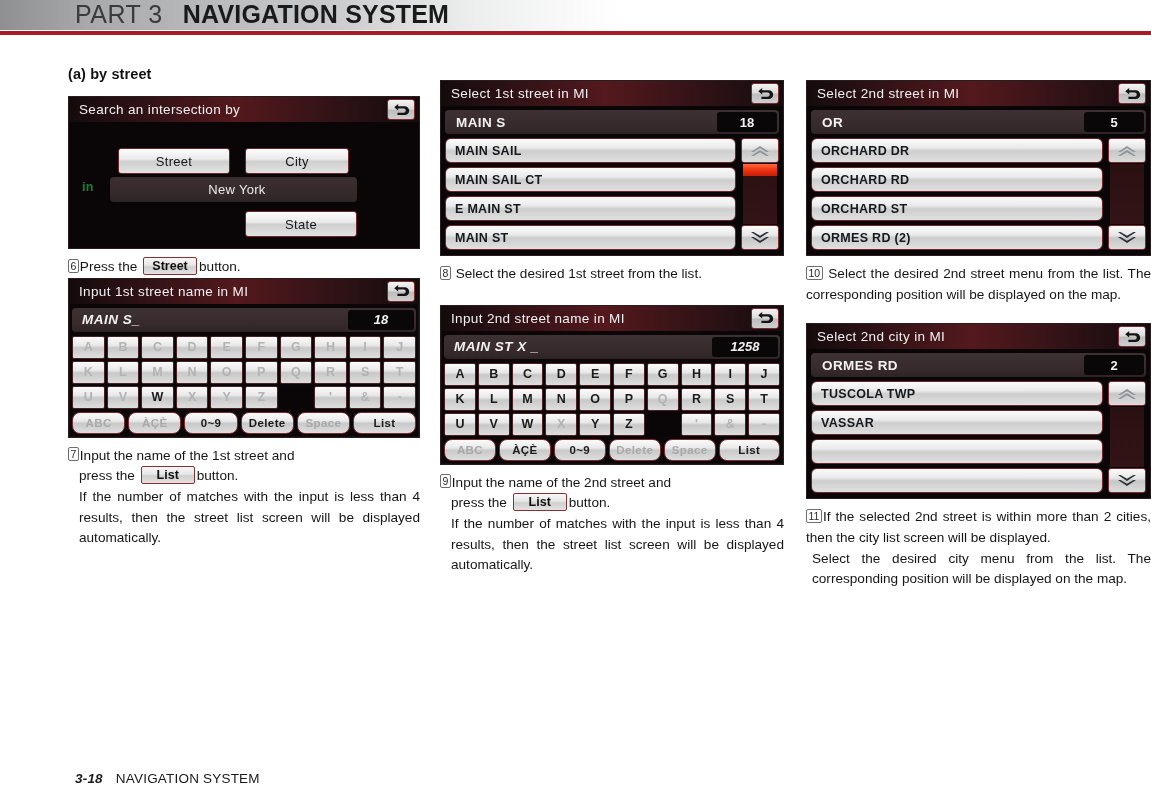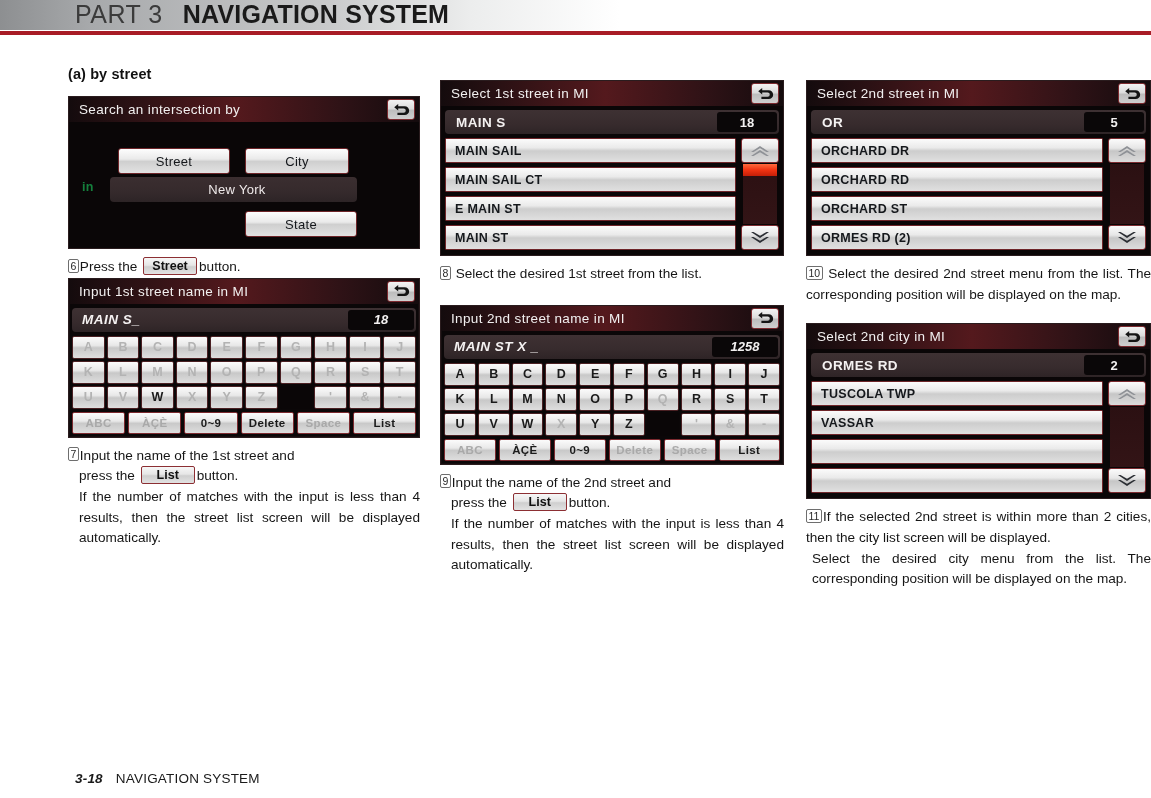--- a/index.html
+++ b/index.html
@@ -116,21 +116,21 @@
   .key {
     flex: 1 1 0; height: 23px; border-radius: 2px;
     background: linear-gradient(to bottom, #fbfbfb 0%, #e8e8e8 40%, #c8c8c8 52%, #dedede 100%);
     display: flex; align-items: center; justify-content: center;
     font-size: 12.5px; color: #1b1b1b; font-weight: bold;
     border: 1px solid #4a2023;
   }
   .key.dim { color: #b3b3b3; }
   .key.blank { background: #0a0607; border-color: transparent; }
   .key-fn {
-    height: 22px; border-radius: 2px;
+    height: 22px; border-radius: 8px;
     background: linear-gradient(to bottom, #fbfbfb 0%, #e9e9e9 40%, #c9c9c9 52%, #dedede 100%);
     border: 1px solid #7c2a2f;
     display: flex; align-items: center; justify-content: center;
     font-size: 11.5px; color: #1b1b1b; font-weight: bold; letter-spacing: 0.4px;
   }
   .key-fn.dim { color: #a9a9a9; }
   .kb-row-fn { display: flex; gap: 3px; margin-top: 3px; }
 
   
   .list-body { padding: 4px 4px 5px 4px; background: #0a0607; }
@@ -145,21 +145,21 @@
   }
   .list-query .lq-count {
     position: absolute; right: 2px; top: 2px; bottom: 2px; width: 60px;
     background: #0a0708; border-radius: 3px;
     display: flex; align-items: center; justify-content: center;
     color: #f2f0f0; font-size: 13px; font-weight: bold;
   }
   .list-main { display: flex; gap: 5px; }
   .list-items { flex: 1 1 auto; display: flex; flex-direction: column; gap: 4px; }
   .list-item {
-    height: 25px; border-radius: 1px;
+    height: 25px; border-radius: 6px;
     background: linear-gradient(to bottom, #fbfbfb 0%, #eaeaea 38%, #cdcdcd 52%, #e0e0e0 100%);
     border: 1px solid #6e2529;
     display: flex; align-items: center;
     padding-left: 9px;
     color: #15181c; font-size: 12.5px; font-weight: bold; letter-spacing: 0.3px;
   }
   .list-scroll {
     width: 38px; display: flex; flex-direction: column;
     align-items: stretch; position: relative;
   }

